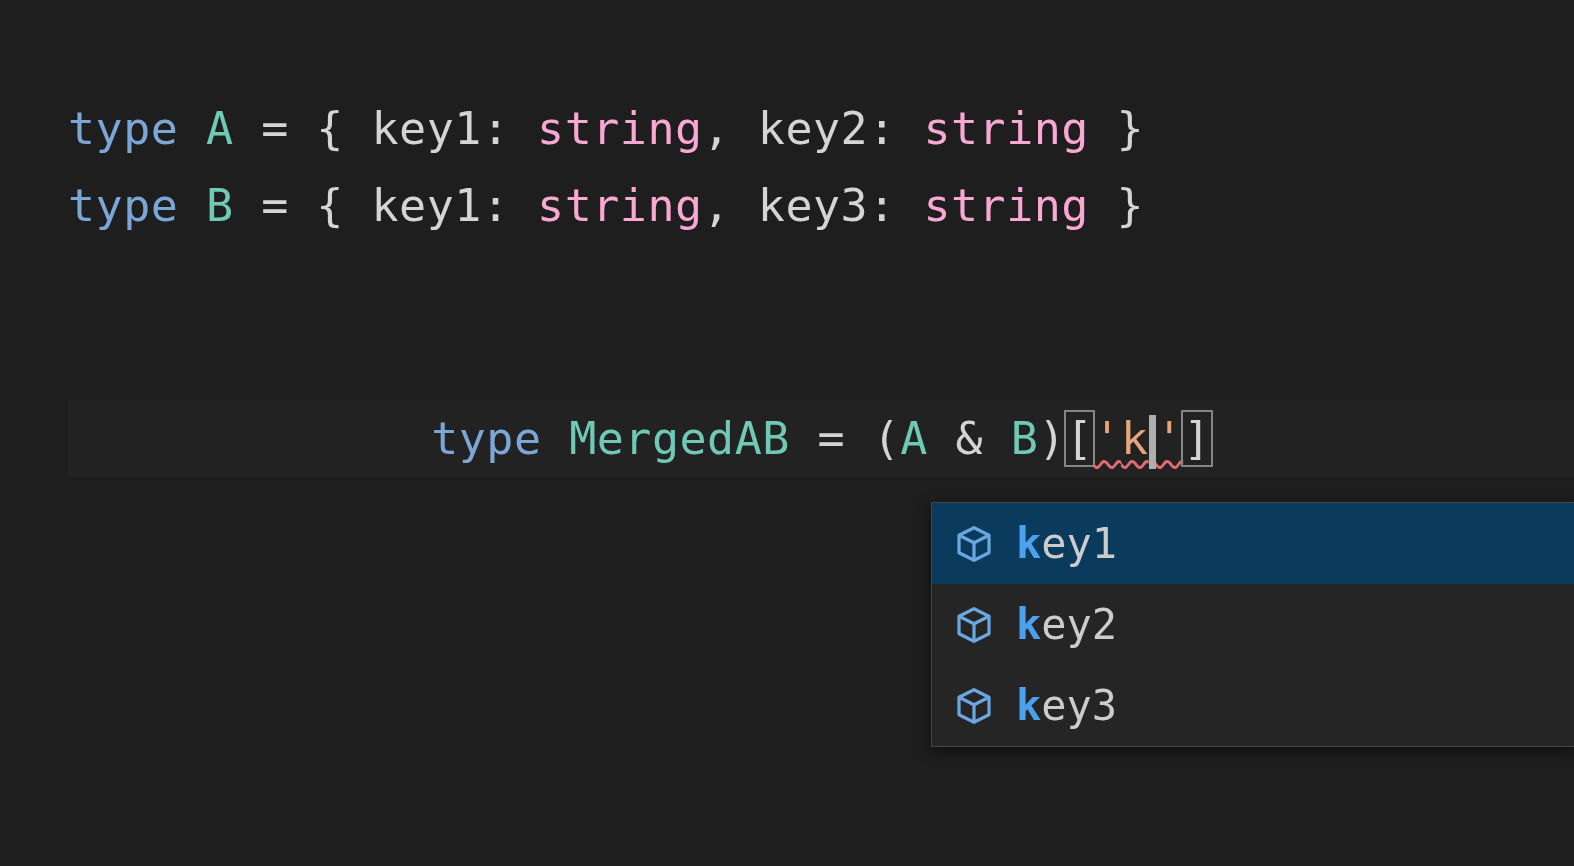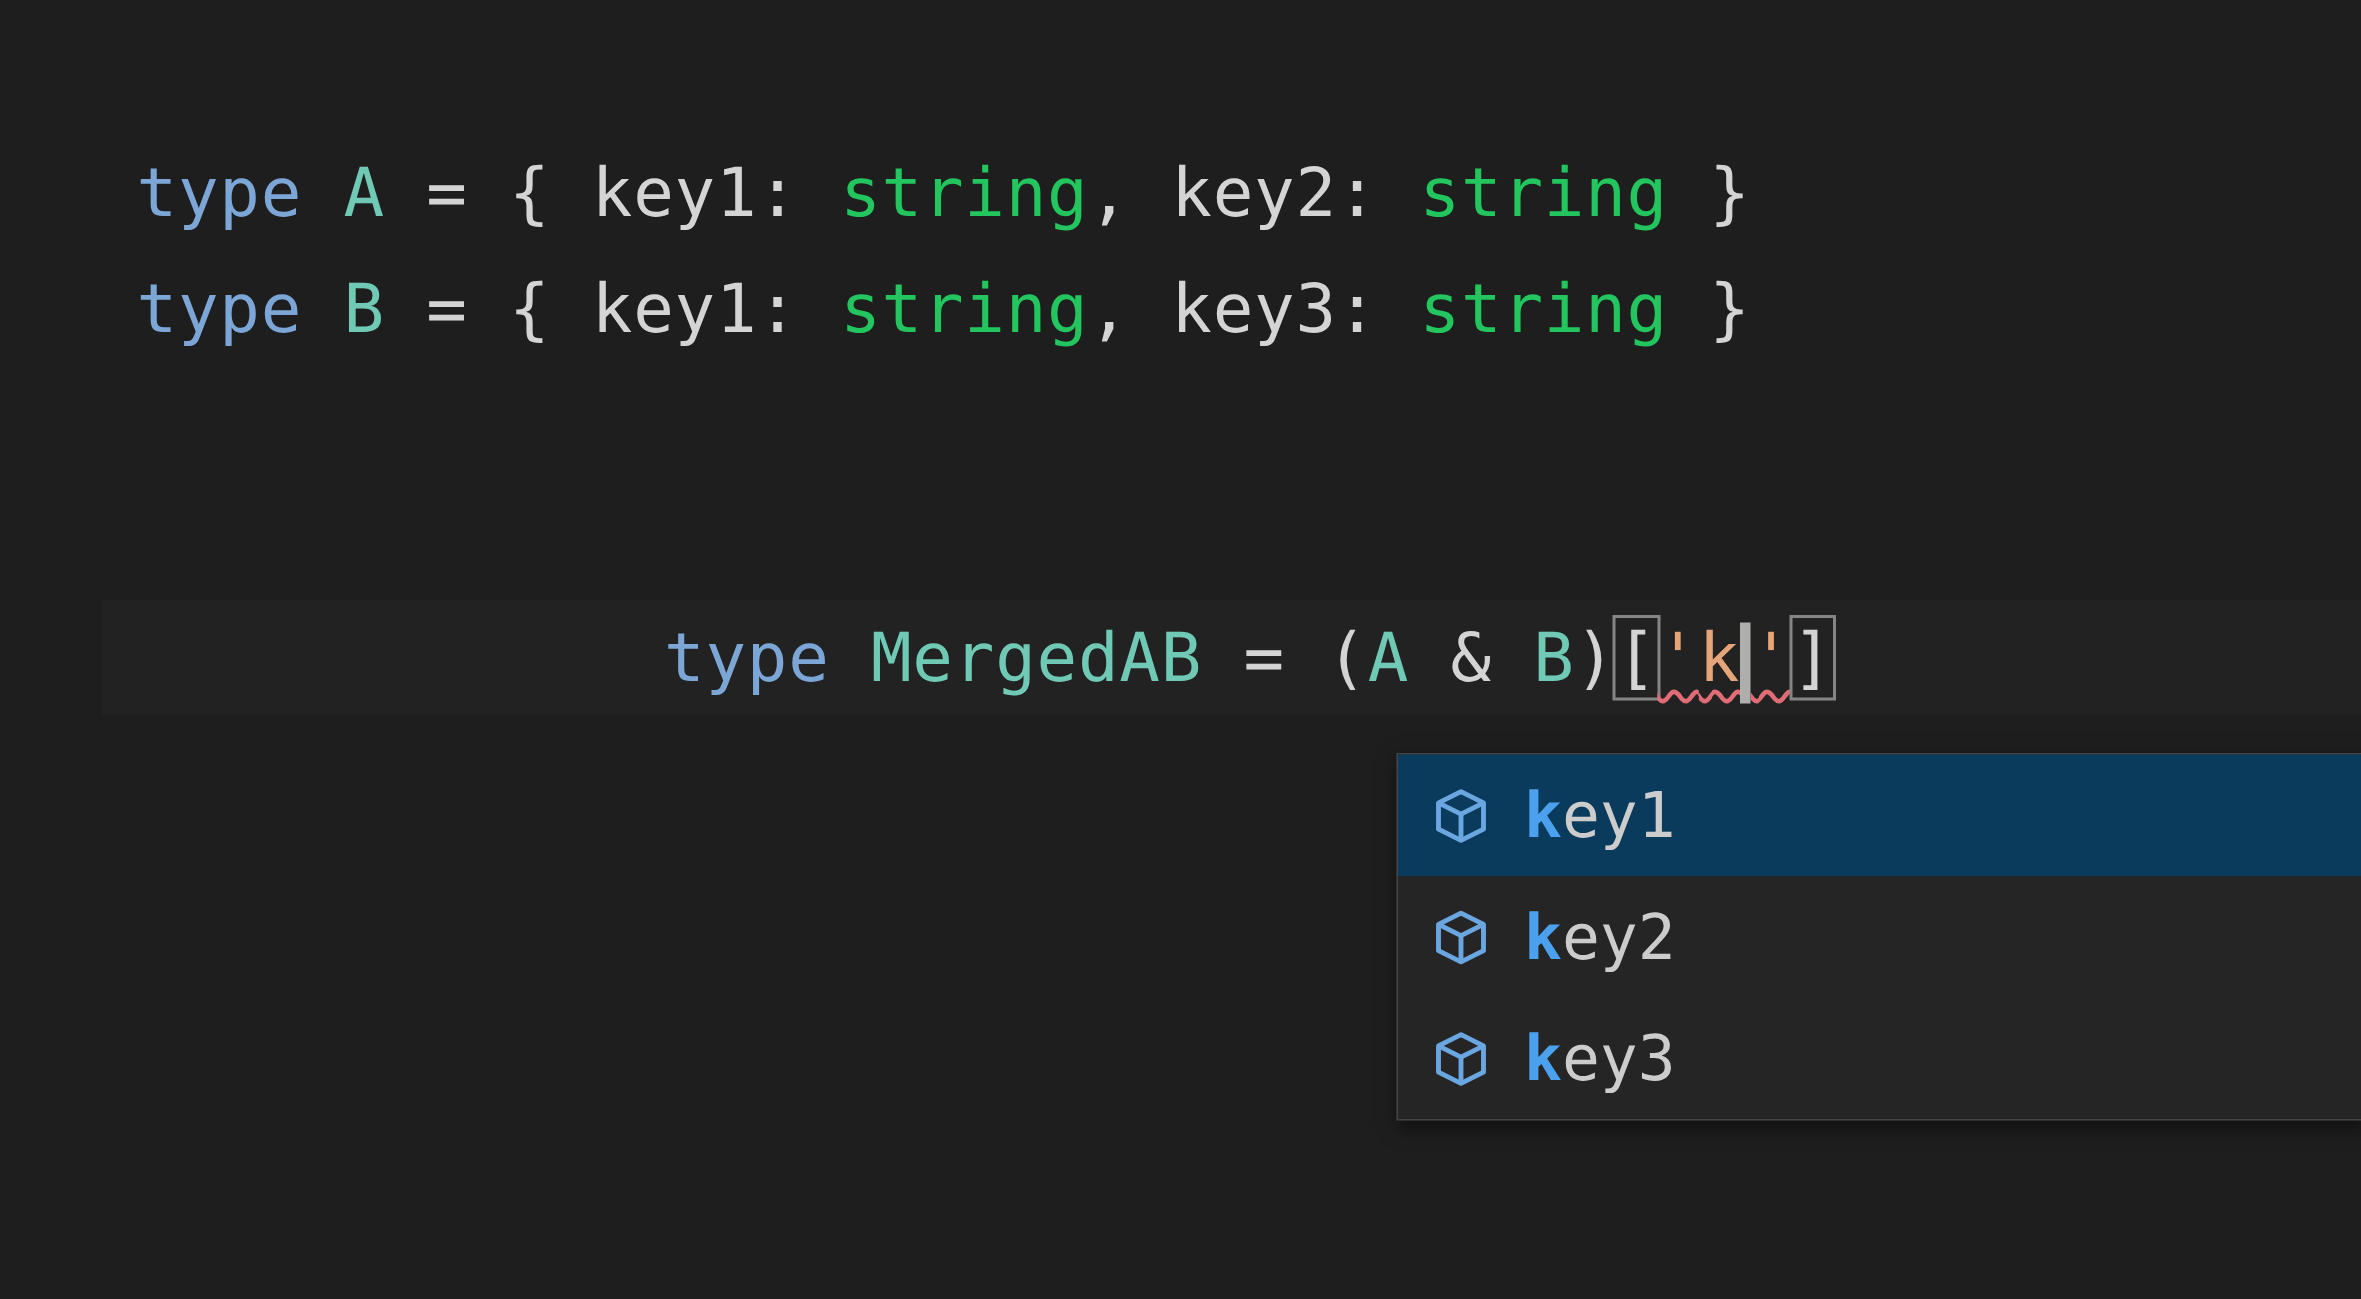--- a/index.html
+++ b/index.html
@@ -16,25 +16,25 @@
       width: 1574px;
       height: 866px;
       overflow: hidden;
       position: relative;
     }
     .code-line {
       white-space: pre;
       line-height: 1.72;
       letter-spacing: 0.5px;
     }
-    .tok-keyword { color: #7ca6d6; margin-left: 23px; }
+    .tok-keyword { color: #7ca6d6; }
     .tok-type { color: #6fc9b5; }
     .tok-punct { color: #d4d4d4; }
     .tok-prop { color: #d4d4d4; }
-    .tok-primtype { color: #22c55e; }
+    .tok-primtype { color: #f9a8d4; }
     .tok-string { color: #e6a579; }
     .spacer { height: 155px; }
     .active-line {
       background: rgba(255,255,255,0.02);
       position: relative;
       display: inline-block;
       min-width: 100%;
       text-align: center;
     }
     .squiggly {

